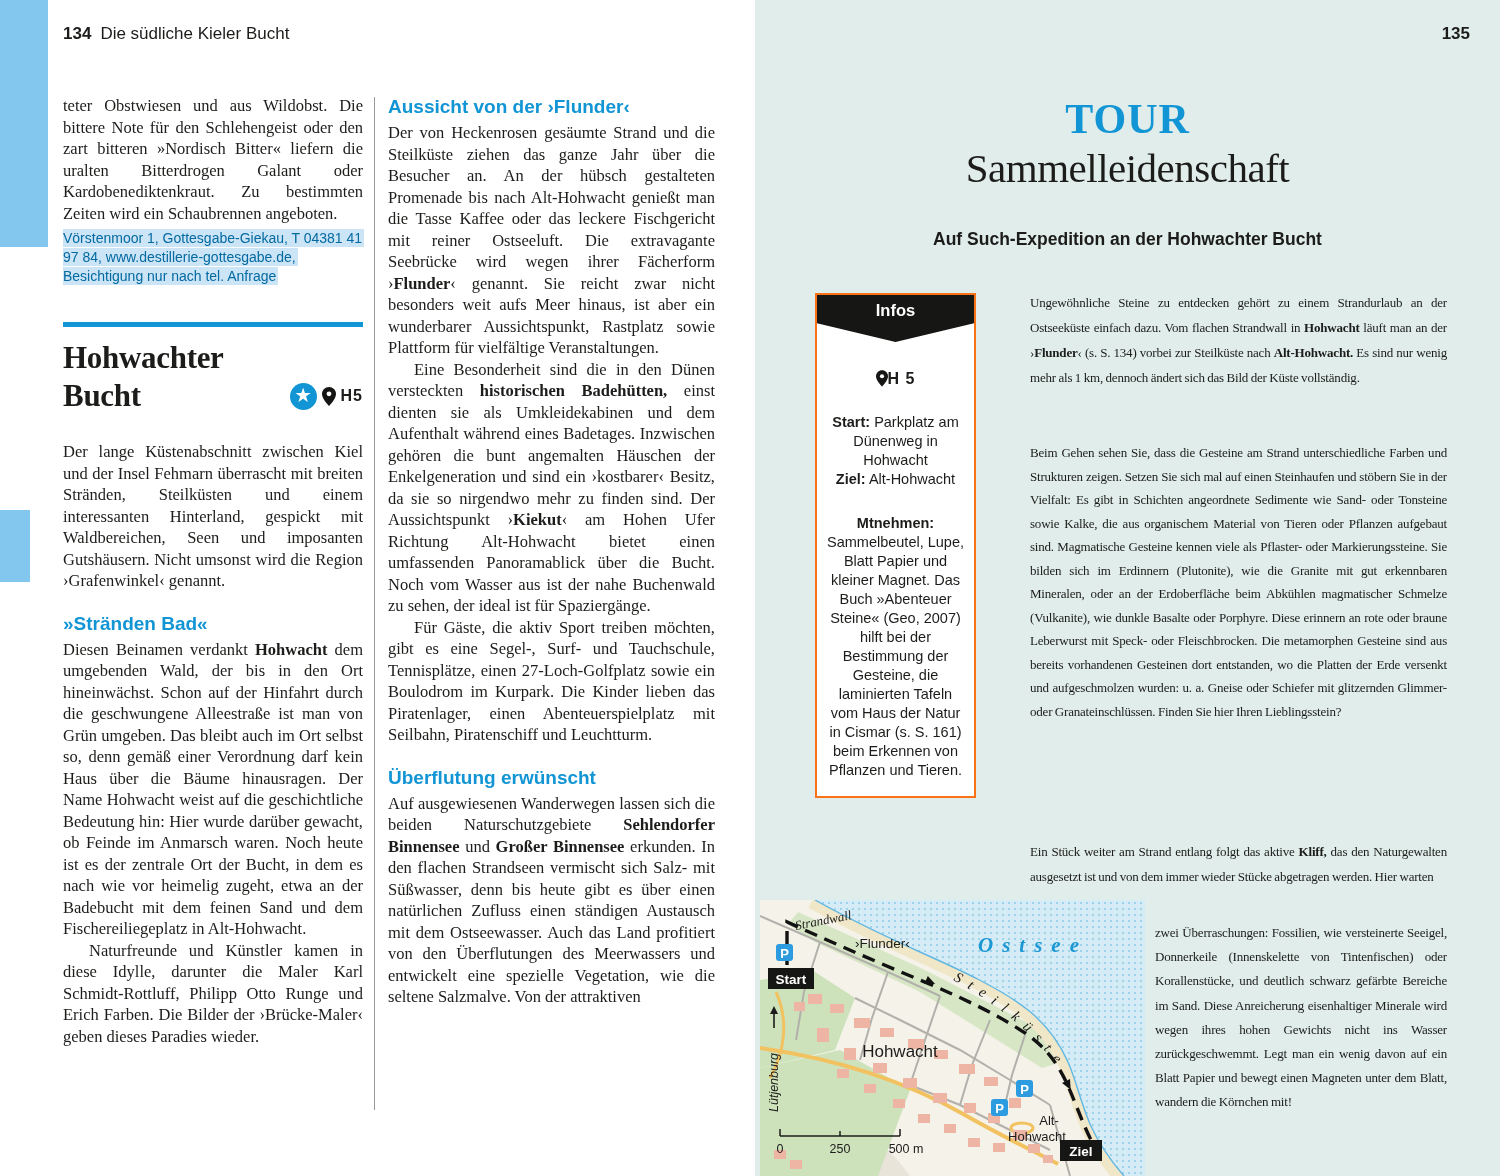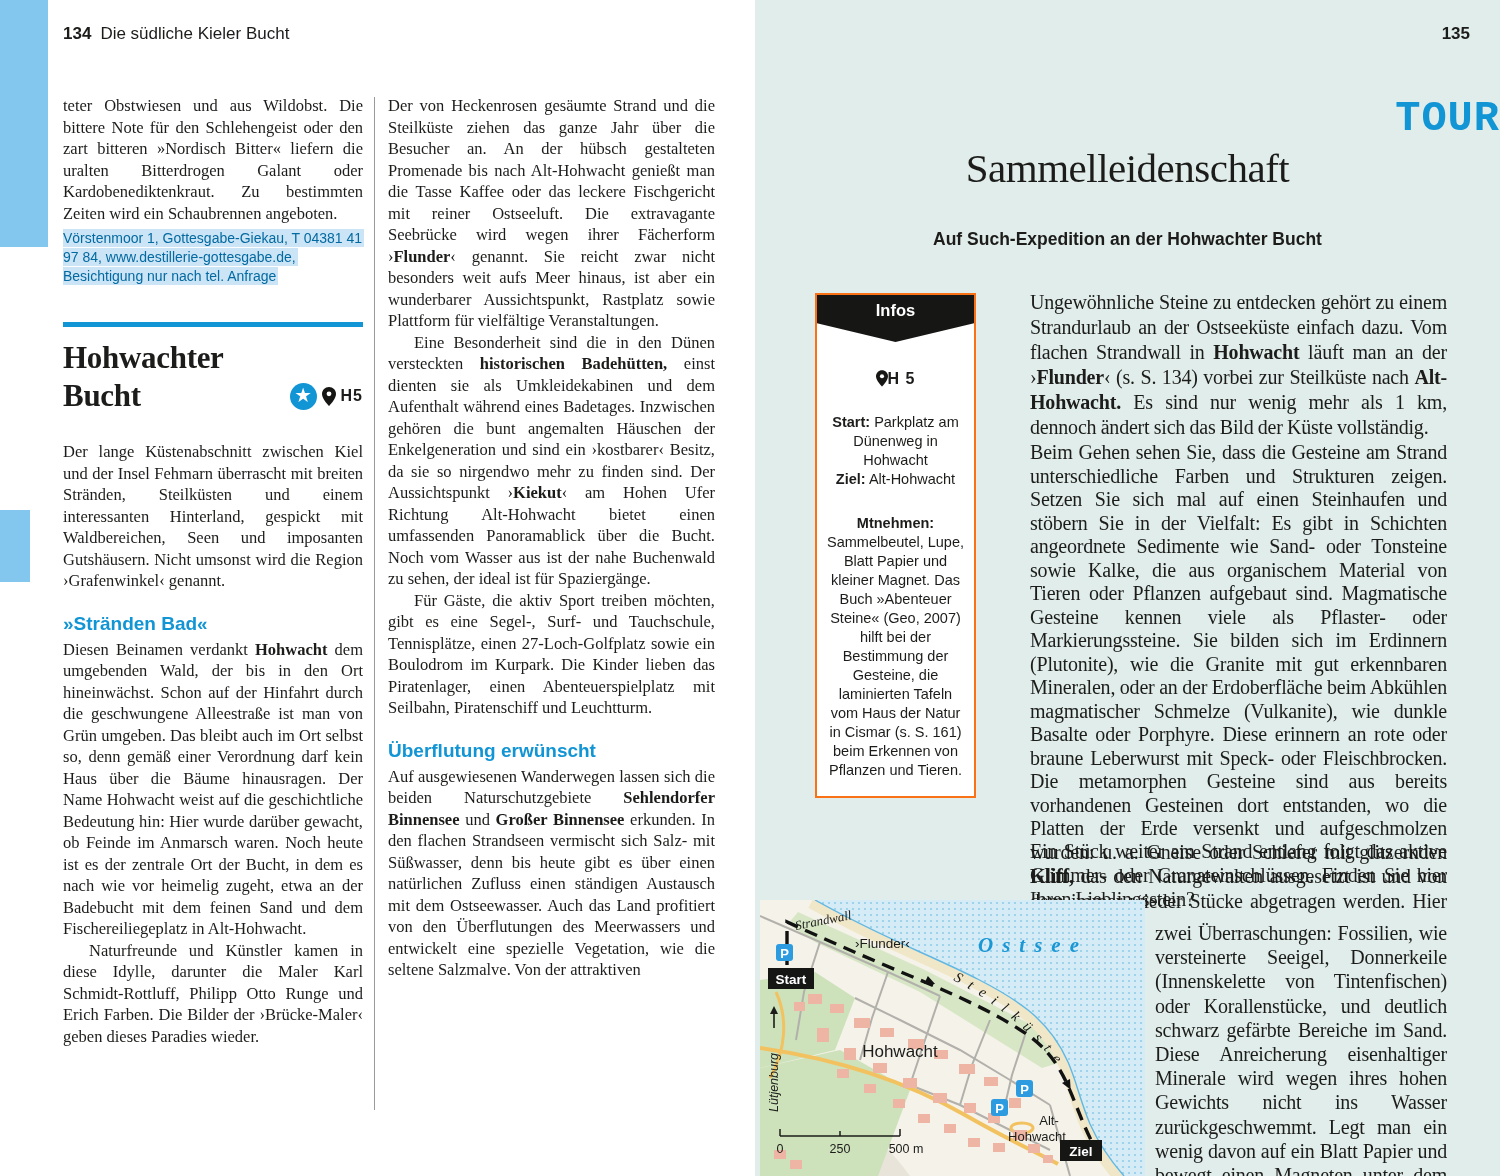--- a/index.html
+++ b/index.html
@@ -23,24 +23,24 @@
   .rule{height:5px;background:#1295d4;margin:36px 0 12px 0;}
   .bigtitle{font-size:31px;font-weight:bold;line-height:38px;text-align:left;letter-spacing:-0.3px;}
   .titlerow{display:flex;align-items:center;justify-content:space-between;}
   .iconrow{display:flex;align-items:center;gap:5px;}
   .starbadge{width:27px;height:27px;border-radius:50%;background:#1295d4;color:#fff;display:flex;
              align-items:center;justify-content:center;font-size:17px;}
   .h5ref{font-family:"Liberation Sans",sans-serif;font-weight:bold;font-size:16px;letter-spacing:1px;}
   .divider{width:1px;background:#9a9a98;}
   
   .rightpage{background:#e0edea;}
-  .tour{font-size:42px;font-weight:bold;color:#1295d4;text-align:right;letter-spacing:1px;line-height:1;font-family:Liberation Mono, monospace;}
+  .tour{font-size:42px;font-weight:bold;color:#1295d4;text-align:center;letter-spacing:1px;line-height:1;}
   .bigserif{font-size:41px;text-align:center;line-height:1;letter-spacing:-0.5px;}
   .subtitle{font-family:"Liberation Sans",sans-serif;font-weight:bold;font-size:17.5px;text-align:center;}
-  .rbody{font-size:20px;line-height:25px;text-align:justify;letter-spacing:-0.2px;word-spacing:-0.5px;}
+  .rbody{font-size:13px;line-height:25px;text-align:justify;letter-spacing:-0.2px;word-spacing:-0.5px;}
   .rbody.tight{line-height:23.5px;}
   
   .infobox{width:157px;background:#ffffff;border:2px solid #f97316;font-family:"Liberation Sans",sans-serif;
            text-align:center;padding-bottom:16px;}
   .infobanner{background:#161614;height:47px;clip-path:polygon(0 0,100% 0,100% 60%,50% 100%,0 60%);
               color:#fff;font-weight:bold;font-size:16.5px;display:flex;justify-content:center;padding-top:6px;
               box-sizing:border-box;}
   .infocontent{font-size:14.5px;line-height:19px;color:#1c1c1a;padding:0 9px;}
   .inforef{margin-top:27px;font-weight:bold;font-size:16px;letter-spacing:1px;display:flex;
            align-items:center;justify-content:center;}
@@ -88,20 +88,21 @@
     </div>
 
     <p style="margin-top:26px;">Der lange Küstenabschnitt zwischen Kiel und der Insel Fehmarn überrascht mit breiten Stränden, Steilküsten und einem interessanten Hinterland, gespickt mit Waldbereichen, Seen und imposanten Gutshäusern. Nicht umsonst wird die Region ›Grafenwinkel‹ genannt.</p>
 
     <div class="h3blue">»Stränden Bad«</div>
     <p>Diesen Beinamen verdankt <b>Hohwacht</b> dem umgebenden Wald, der bis in den Ort hineinwächst. Schon auf der Hinfahrt durch die geschwungene Alleestraße ist man von Grün umgeben. Das bleibt auch im Ort selbst so, denn gemäß einer Verordnung darf kein Haus über die Bäume hinausragen. Der Name Hohwacht weist auf die geschichtliche Bedeutung hin: Hier wurde darüber gewacht, ob Feinde im Anmarsch waren. Noch heute ist es der zentrale Ort der Bucht, in dem es nach wie vor heimelig zugeht, etwa an der Badebucht mit dem feinen Sand und dem Fischereiliegeplatz in Alt-Hohwacht.</p>
     <p class="ind">Naturfreunde und Künstler kamen in diese Idylle, darunter die Maler Karl Schmidt-Rottluff, Philipp Otto Runge und Erich Farben. Die Bilder der ›Brücke-Maler‹ geben dieses Paradies wieder.</p>
   </div>
 
   <div class="abs col" style="left:388px;top:95px;width:327px;">
+    <div class="h3blue first">Aussicht von der ›Flunder‹</div>
     <p>Der von Heckenrosen gesäumte Strand und die Steilküste ziehen das ganze Jahr über die Besucher an. An der hübsch gestalteten Promenade bis nach Alt-Hohwacht genießt man die Tasse Kaffee oder das leckere Fischgericht mit reiner Ostseeluft. Die extravagante Seebrücke wird wegen ihrer Fächerform ›<b>Flunder</b>‹ genannt. Sie reicht zwar nicht besonders weit aufs Meer hinaus, ist aber ein wunderbarer Aussichtspunkt, Rastplatz sowie Plattform für vielfältige Veranstaltungen.</p>
     <p class="ind">Eine Besonderheit sind die in den Dünen versteckten <b>historischen Badehütten,</b> einst dienten sie als Umkleidekabinen und dem Aufenthalt während eines Badetages. Inzwischen gehören die bunt angemalten Häuschen der Enkelgeneration und sind ein ›kostbarer‹ Besitz, da sie so nirgendwo mehr zu finden sind. Der Aussichtspunkt ›<b>Kiekut</b>‹ am Hohen Ufer Richtung Alt-Hohwacht bietet einen umfassenden Panoramablick über die Bucht. Noch vom Wasser aus ist der nahe Buchenwald zu sehen, der ideal ist für Spaziergänge.</p>
     <p class="ind">Für Gäste, die aktiv Sport treiben möchten, gibt es eine Segel-, Surf- und Tauchschule, Tennisplätze, einen 27-Loch-Golfplatz sowie ein Boulodrom im Kurpark. Die Kinder lieben das Piratenlager, einen Abenteuerspielplatz mit Seilbahn, Piratenschiff und Leuchtturm.</p>
     <div class="h3blue">Überflutung erwünscht</div>
     <p>Auf ausgewiesenen Wanderwegen lassen sich die beiden Naturschutzgebiete <b>Sehlendorfer Binnensee</b> und <b>Großer Binnensee</b> erkunden. In den flachen Strandseen vermischt sich Salz- mit Süßwasser, denn bis heute gibt es über einen natürlichen Zufluss einen ständigen Austausch mit dem Ostseewasser. Auch das Land profitiert von den Überflutungen des Meerwassers und entwickelt eine spezielle Vegetation, wie die seltene Salzmalve. Von der attraktiven</p>
   </div>
 
   <div class="abs rightpage" style="left:755px;top:0;width:745px;height:1176px;">
 
     <div class="abs pg-head" style="right:30px;top:24px;font-weight:bold;">135</div>

